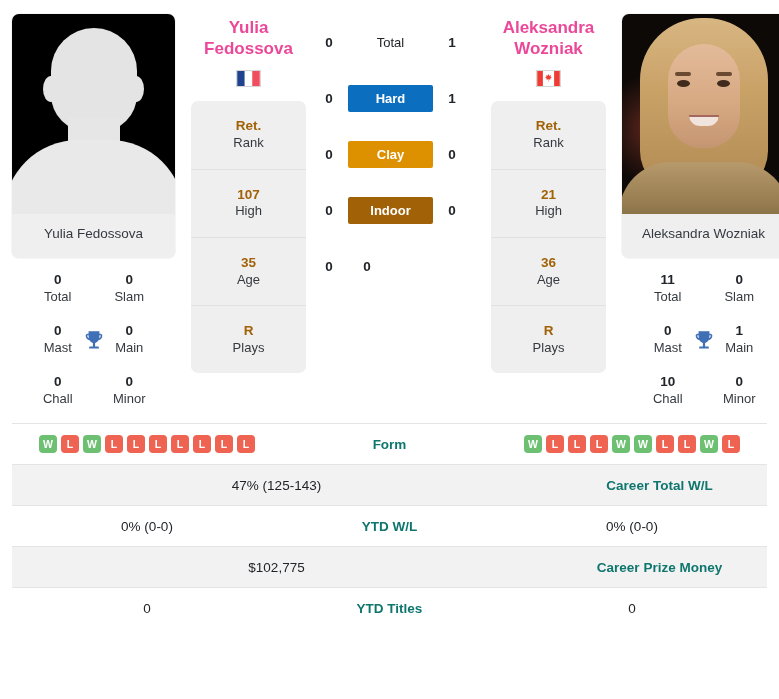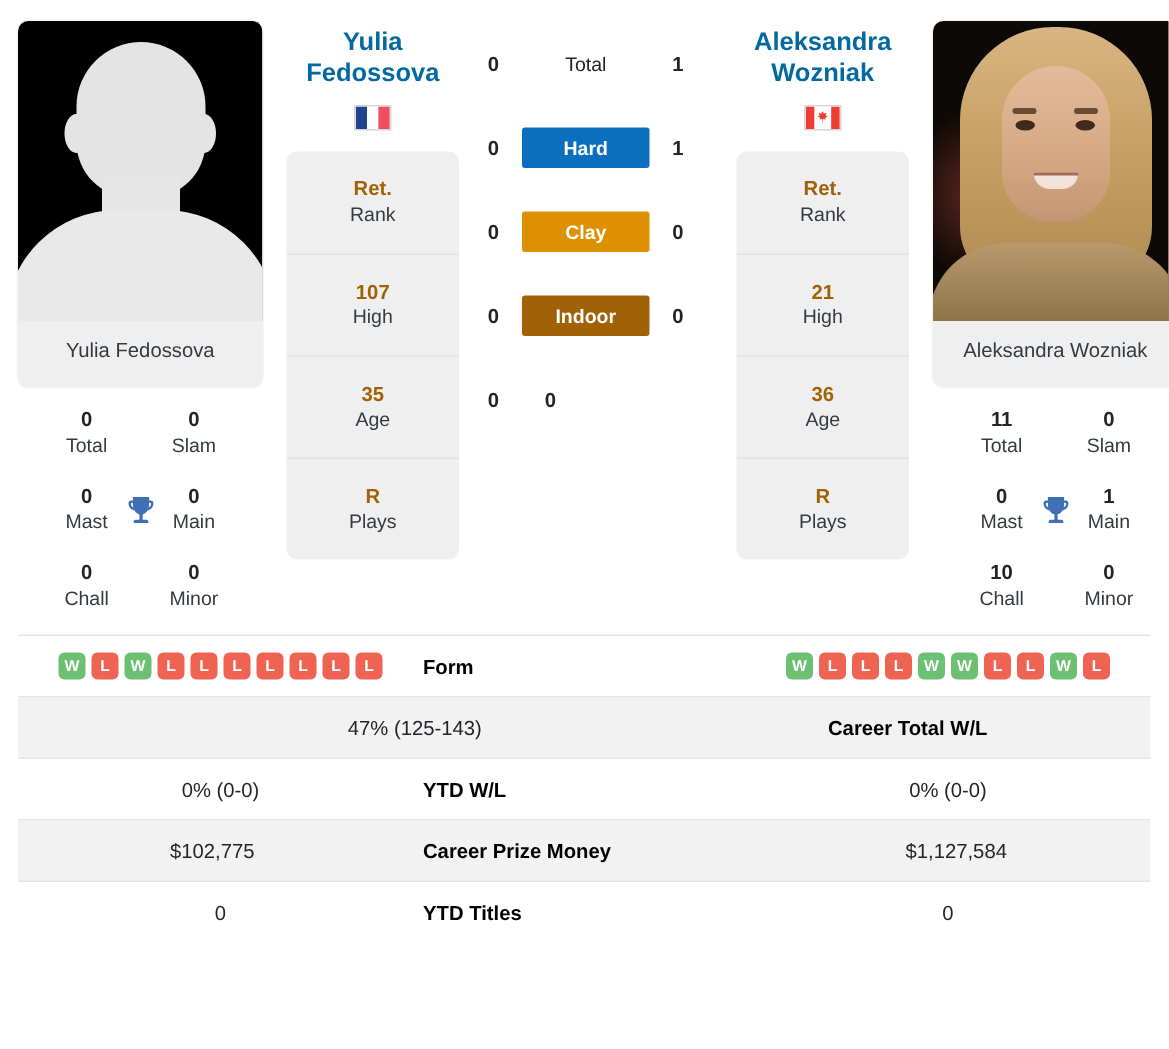--- a/index.html
+++ b/index.html
@@ -100,21 +100,21 @@
   .tcell .num { font-size: 13.5px; font-weight: bold; color: #212529; }
   .tcell .lbl { font-size: 13px; color: #343a40; }
   .trophy {
     position: absolute; left: 50%; top: 50%; transform: translate(-50%,-50%);
     width: 26px; height: 26px;
   }
 
   .info-col { width: 115px; flex: 0 0 115px; margin-left: 16px; padding-top: 4px; }
   .pname {
     text-align: center; font-size: 17px; font-weight: bold; line-height: 1.22;
-    color: #0369a1;
+    color: #ec4899;
   }
   .flag-wrap { display: flex; justify-content: center; margin-top: 11px; }
   .flag { width: 25px; height: 17px; border: 1px solid #d6d6d6; display: block; }
 
   .info-card {
     margin-top: 14px; background: #efefef; border-radius: 7px; overflow: hidden;
   }
   .info-row {
     padding: 17px 6px 17px 6px; text-align: center; line-height: 1.25;
     border-bottom: 1px solid #e2e2e2;
@@ -143,22 +143,22 @@
   .table { margin: 10px 12px 0 12px; border-top: 1px solid #e4e4e4; }
   .trow {
     display: flex; align-items: center; height: 41px;
     border-bottom: 1px solid #e4e4e4;
   }
   .trow.alt { background: #f2f2f2; gap: 11px; }
   .tleft, .tright {
     flex: 1 1 0; text-align: center; font-size: 13.5px; color: #212529;
   }
   .tmid {
-    width: 215px; flex: 0 0 215px; text-align: left;
-    font-size: 13.5px; font-weight: bold; color: #000000;
+    width: 215px; flex: 0 0 215px; text-align: center;
+    font-size: 13.5px; font-weight: bold; color: #0f766e;
   }
   .form-strip { display: flex; justify-content: center; gap: 4px; }
   .fbadge {
     width: 18px; height: 18px; border-radius: 4px;
     font-size: 10.5px; font-weight: bold; color: #ffffff;
     display: flex; align-items: center; justify-content: center;
   }
 </style>
 </head>
 <body>
@@ -403,21 +403,20 @@
 
     <div class="trow">
       <div class="tleft">0% (0-0)</div>
       <div class="tmid">YTD W/L</div>
       <div class="tright">0% (0-0)</div>
     </div>
 
     <div class="trow alt">
       <div class="tleft">$102,775</div>
       <div class="tmid">Career Prize Money</div>
-      <div class="tright">$1,127,584</div>
     </div>
 
     <div class="trow" style="border-bottom:none;">
       <div class="tleft">0</div>
       <div class="tmid">YTD Titles</div>
       <div class="tright">0</div>
     </div>
   </div>
 
 </div>

